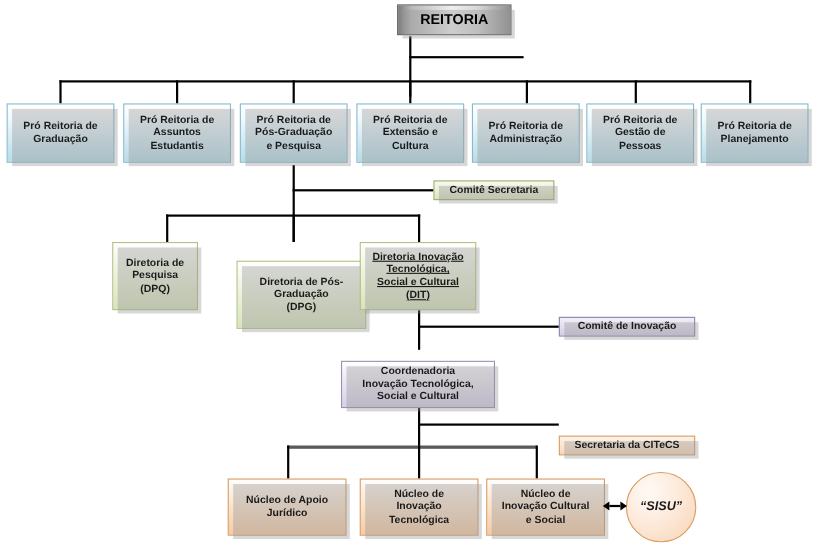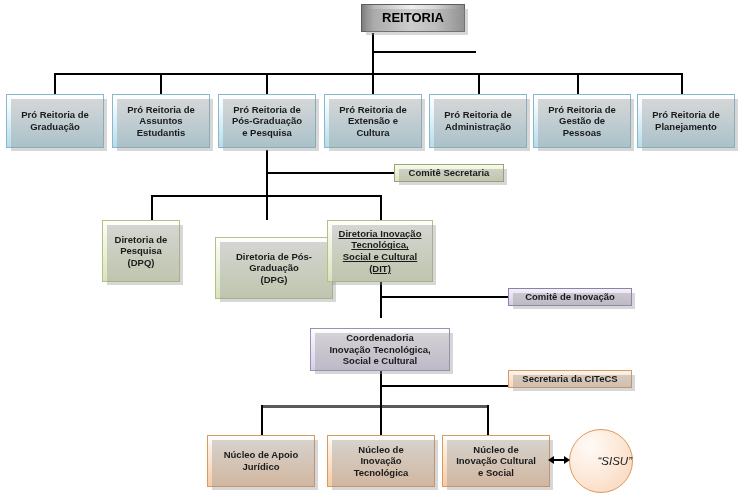--- a/index.html
+++ b/index.html
@@ -90,24 +90,24 @@
     border: 1px solid #d79a60;
   }
 
   
   .ellipse {
     position: absolute;
     box-sizing: border-box;
     border-radius: 50%;
     display: flex;
     align-items: center;
-    justify-content: flex-end;
+    justify-content: center;
     font-size: 11.5px;
     font-style: italic;
-    font-weight: normal;
+    font-weight: bold;
     color: #1a1a1a;
     background: radial-gradient(ellipse at 32% 26%, #fffaf6 0%, #fdeadb 45%, #f8d3b4 100%);
     border: 1px solid #d99a5e;
     z-index: 5;
   }
 
   
   .ln {
     position: absolute;
     background: #000000;
@@ -226,21 +226,21 @@
   </div>
 
   <div class="node theme-purple-pill shadow" style="left:508px; top:288px; width:124px; height:18px;">
     <span class="txt">Comitê de Inovação</span>
   </div>
 
   <div class="node theme-purple shadow" style="left:310px; top:318px; width:140px; height:43px;">
     <span class="txt">Coordenadoria<br>Inovação Tecnológica,<br>Social e Cultural</span>
   </div>
 
-  <div class="node theme-orange-pill shadow" style="left:508px; top:370px; width:124px; height:18px;">
+  <div class="node theme-orange-pill shadow" style="left:508px; top:396px; width:124px; height:18px;">
     <span class="txt">Secretaria da CITeCS</span>
   </div>
 
   <div class="node theme-orange shadow" style="left:207px; top:435px; width:108px; height:52px;">
     <span class="txt">Núcleo de Apoio<br>Jurídico</span>
   </div>
   <div class="node theme-orange shadow" style="left:327px; top:435px; width:108px; height:52px;">
     <span class="txt">Núcleo de<br>Inovação<br>Tecnológica</span>
   </div>
   <div class="node theme-orange shadow" style="left:442px; top:435px; width:108px; height:52px;">

